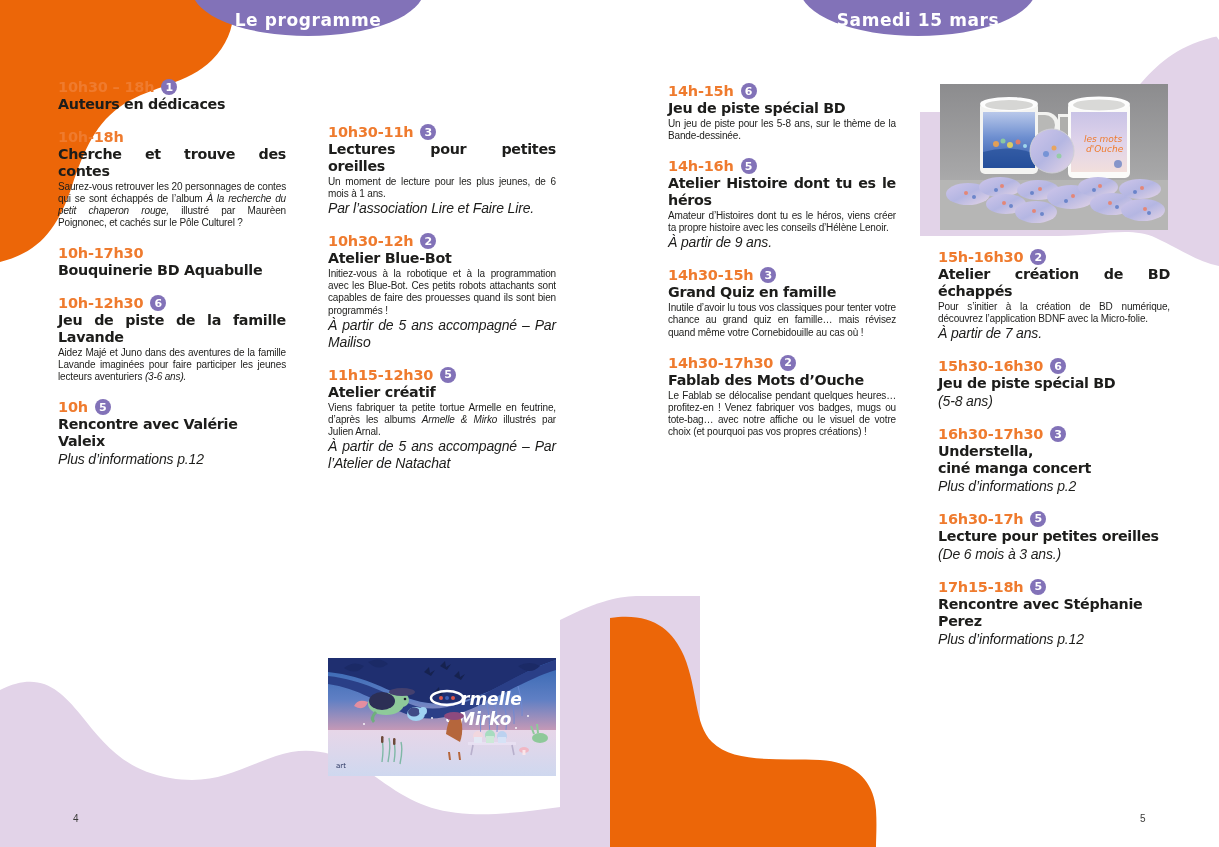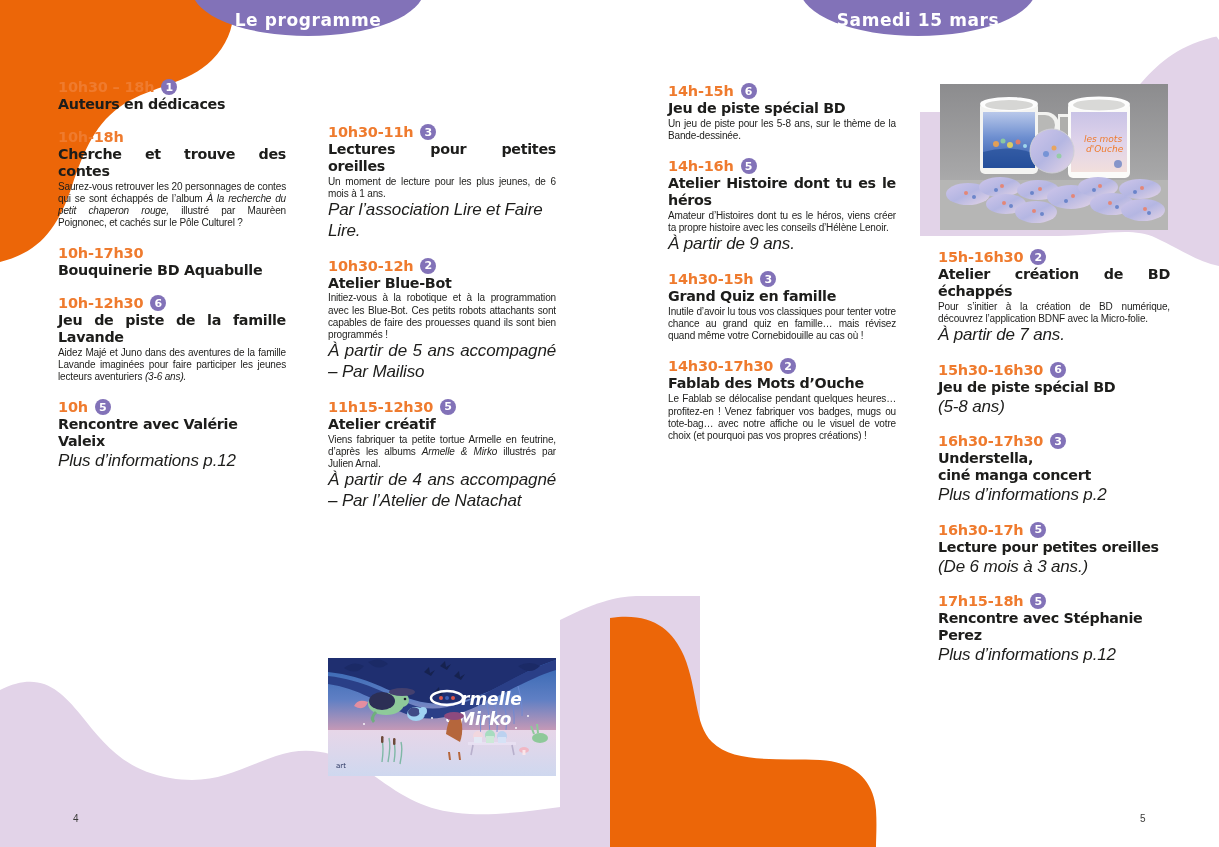--- a/index.html
+++ b/index.html
@@ -88,21 +88,21 @@
   .etitle.just { text-align: justify; }
   .edesc {
     font-size: 10px;
     color: #1d1d1b;
     line-height: 1.22;
     text-align: justify;
     letter-spacing: -.15px;
   }
   .edesc .it { font-style: italic; }
   .enote {
-    font-size: 17px;
+    font-size: 14px;
     font-style: italic;
     color: #1d1d1b;
     line-height: 1.22;
     letter-spacing: -.15px;
   }
   .enote.just { text-align: justify; }
 
   
   .photo {
     position: absolute;
@@ -213,21 +213,21 @@
         <div class="edesc">Initiez-vous à la robotique et à la programmation avec les Blue-Bot. Ces petits robots attachants sont capables de faire des prouesses quand ils sont bien programmés !</div>
         <div class="enote just">À partir de 5 ans accompagné – Par Mailiso</div>
       </div>
       <div class="entry">
         <div class="ehead">
           <span class="etime">11h15-12h30</span>
           <span class="badge">5</span>
         </div>
         <div class="etitle just">Atelier créatif</div>
         <div class="edesc"><span>Viens fabriquer ta petite tortue Armelle en feutrine, d’après les albums </span><span class="it">Armelle &amp; Mirko</span><span> illustrés par Julien Arnal.</span></div>
-        <div class="enote just">À partir de 4 ans accompagné – Par l’Atelier de Natachat</div>
+        <div class="enote just">À partir de 5 ans accompagné – Par l’Atelier de Natachat</div>
       </div>
     </div>
   <div class="col" id="col3">
       <div class="entry">
         <div class="ehead">
           <span class="etime">14h-15h</span>
           <span class="badge">6</span>
         </div>
         <div class="etitle just">Jeu de piste spécial BD</div>
         <div class="edesc">Un jeu de piste pour les 5-8 ans, sur le thème de la Bande-dessinée.</div>

